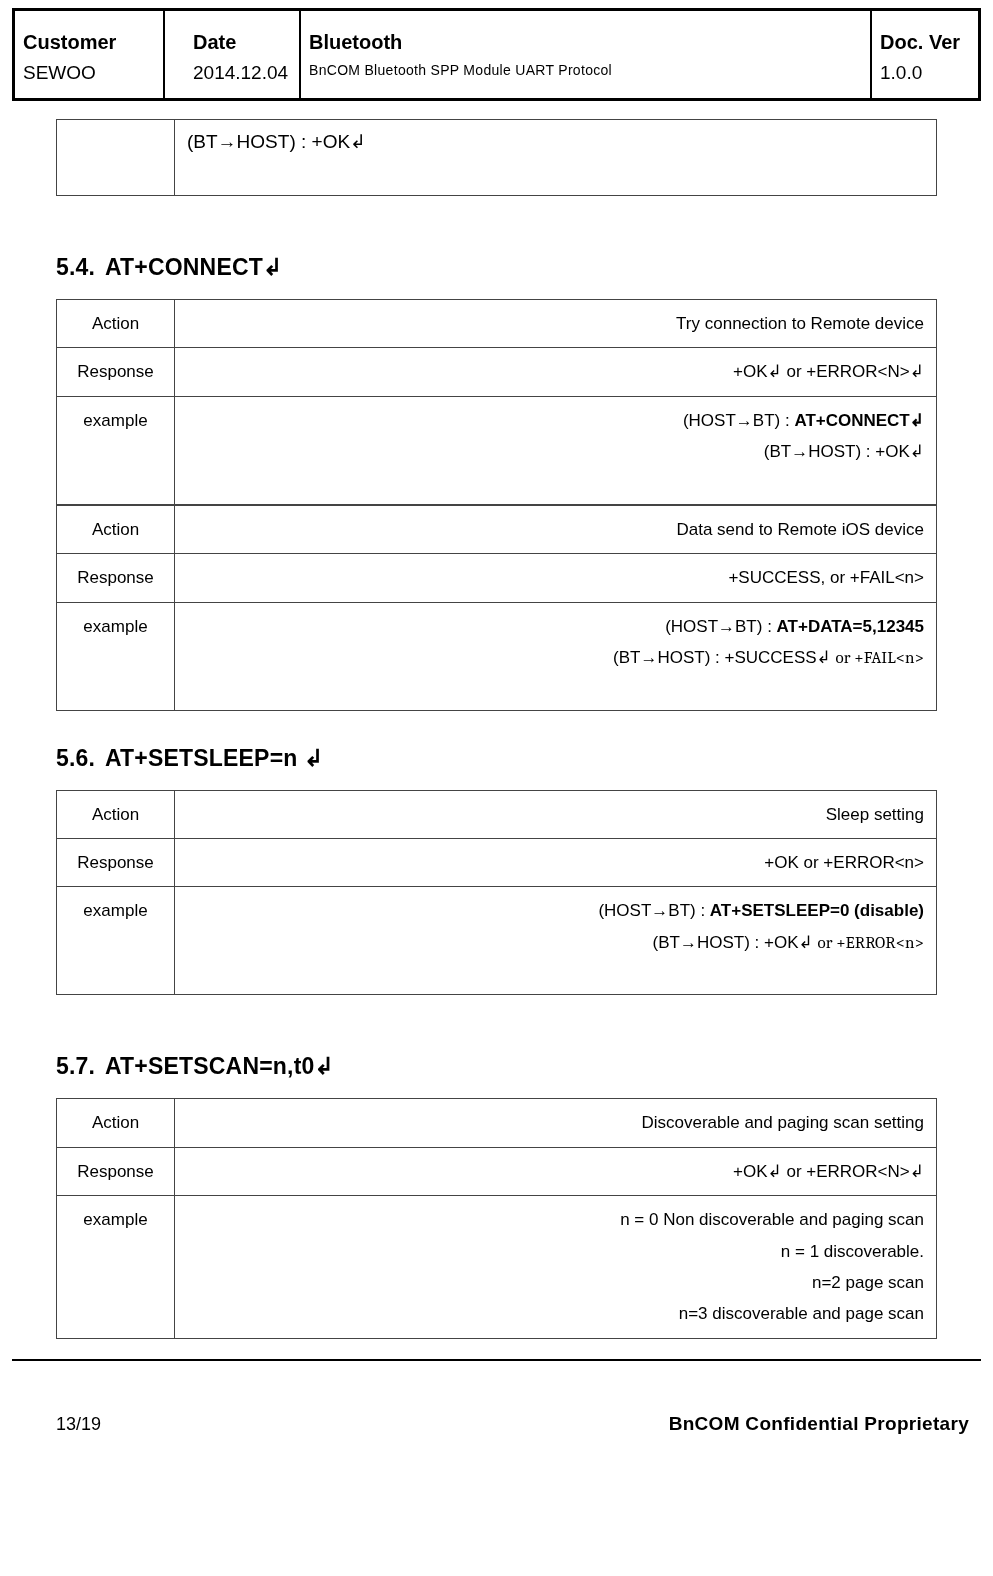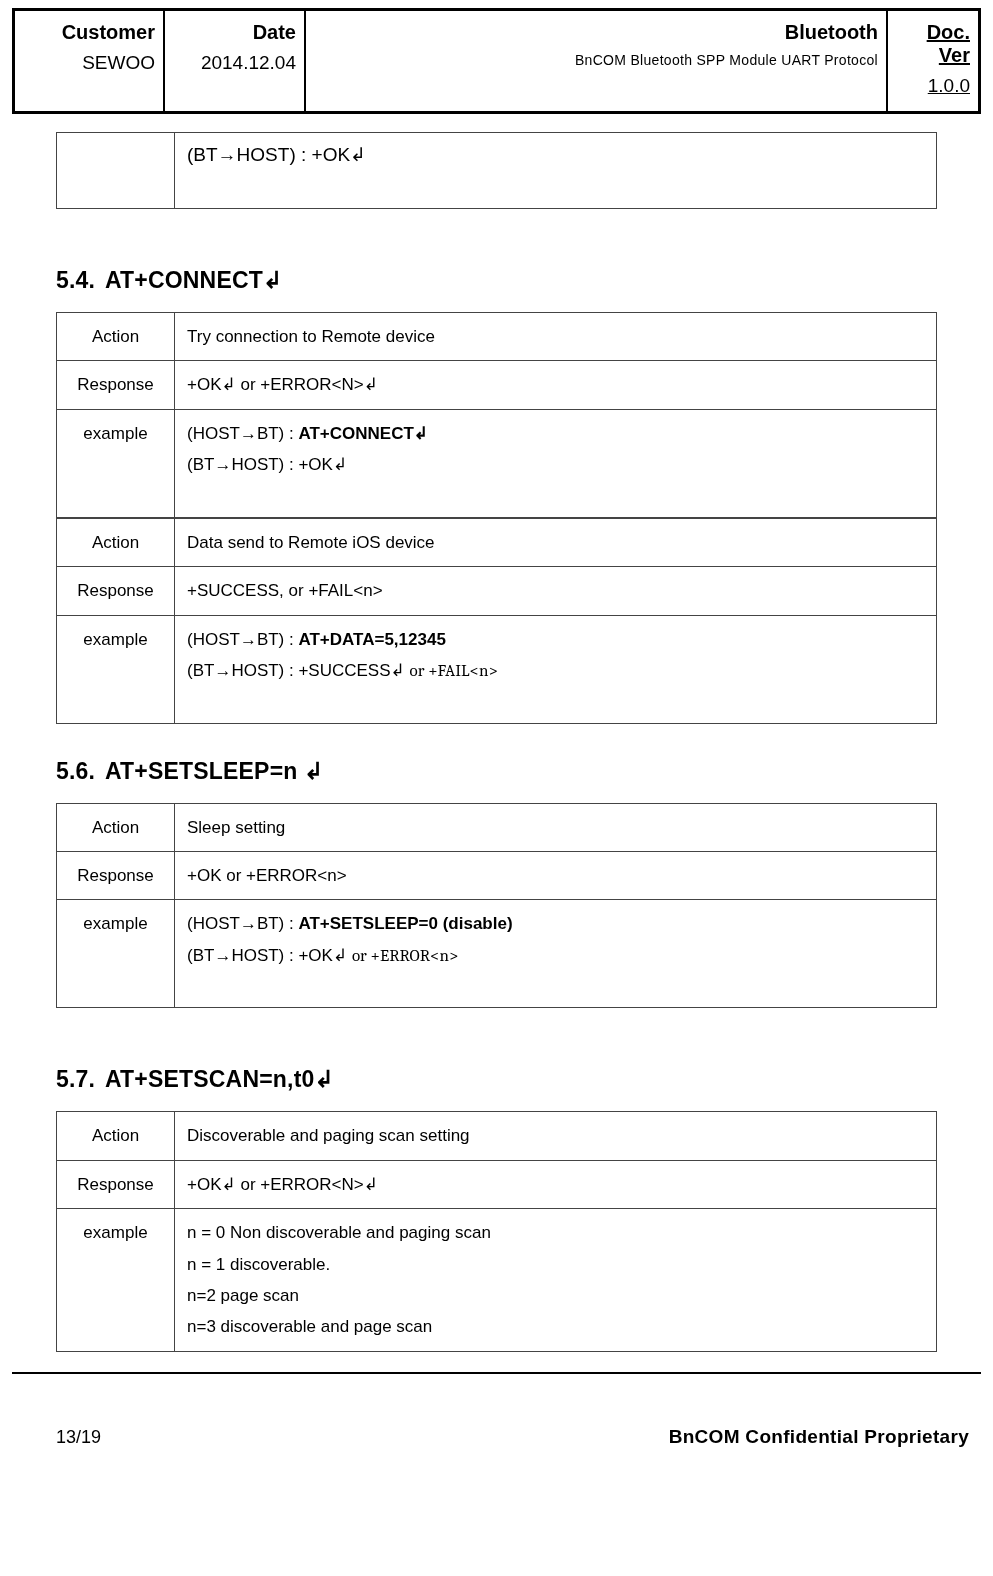--- a/index.html
+++ b/index.html
@@ -20,28 +20,28 @@
 
   
   .doc-header {
     border: 3px solid #000;
     margin: 8px 12px 0 12px;
     display: flex;
     font-size: 18px;
   }
   .doc-header .col {
     border-right: 2px solid #000;
-    padding: 10px 8px 14px 8px;
-    text-align: right;
+    padding: 20px 8px 14px 8px;
+    text-align: left;
   }
   .doc-header .col:last-child { border-right: none; }
   .col-customer { width: 150px; }
-  .col-date     { width: 141px; }
+  .col-date     { width: 116px; margin-left: 20px; }
   .col-document { flex: 1; }
-  .col-ver      { width: 90px; text-decoration: underline; }
+  .col-ver      { width: 106px; }
   .doc-header .hdr-label { font-weight: 700; font-size: 20px; margin-bottom: 8px; }
   .doc-header .hdr-value { font-size: 19px; font-weight: 400; }
   .col-document .hdr-value { font-size: 14px; letter-spacing: 0.3px; }
 
   .content {
     padding: 0 56px 0 56px;
   }
 
   
   .orphan-table {
@@ -71,20 +71,21 @@
   .cmd-table {
     width: 100%;
     border-collapse: collapse;
     font-size: 17px;
   }
   .cmd-table td {
     border: 1px solid #444;
     padding: 8px 12px;
     vertical-align: top;
     line-height: 1.85;
+    text-align: right;
   }
   .cmd-table td.key {
     width: 118px;
     text-align: center;
   }
   .cmd-table td.example-cell { padding-bottom: 36px; }
 
   .bold { font-weight: 700; }
   .serif-fail { font-family: "Cambria", "Times New Roman", serif; }
 

